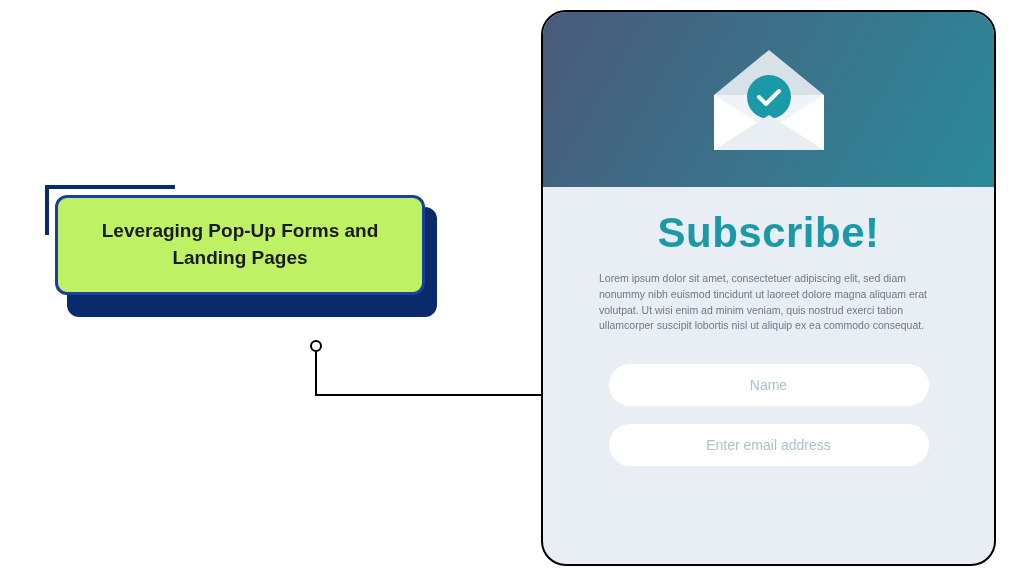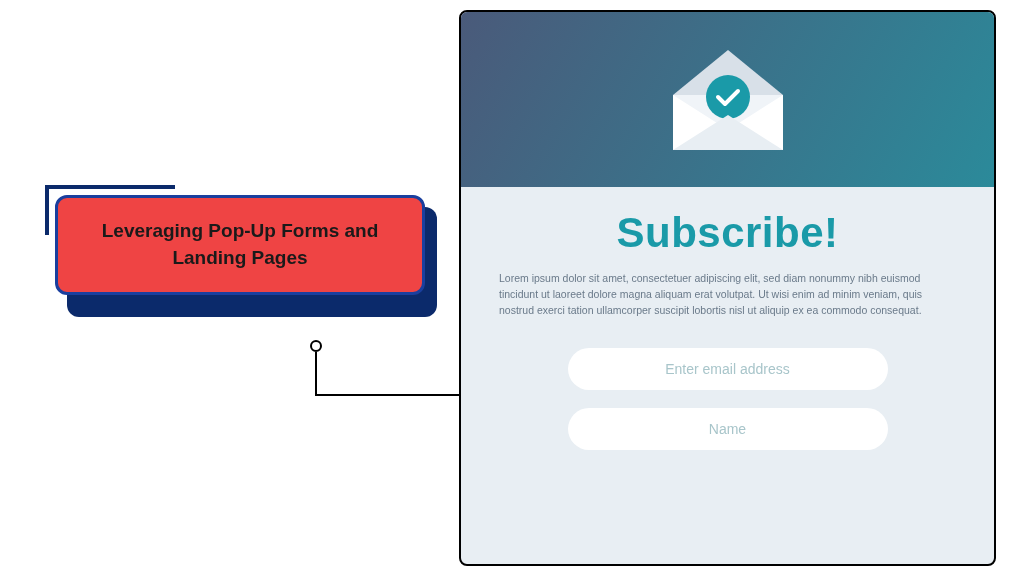--- a/index.html
+++ b/index.html
@@ -33,21 +33,21 @@
       top: 12px;
       width: 370px;
       height: 110px;
       background: #0b2a6b;
       border-radius: 12px;
     }
     .title-card {
       position: relative;
       width: 370px;
       height: 100px;
-      background: #ef4444;
+      background: #bef264;
       border: 3px solid #1a3f9e;
       border-radius: 12px;
       display: flex;
       align-items: center;
       justify-content: center;
       padding: 0 22px;
     }
     .title-text {
       font-size: 19px;
       font-weight: 700;
@@ -89,24 +89,24 @@
       width: 234px;
       height: 2px;
       background: #000;
     }
     
     
     .subscribe-panel {
       position: absolute;
       right: 28px;
       top: 10px;
-      width: 537px;
+      width: 455px;
       height: 556px;
       border: 2px solid #000;
-      border-radius: 8px;
+      border-radius: 25px;
       overflow: hidden;
       background: #e8eef3;
     }
     .panel-header {
       width: 100%;
       height: 175px;
       background: linear-gradient(120deg, #4a5a7a 0%, #2b8a9a 100%);
       display: flex;
       align-items: center;
       justify-content: center;
@@ -121,21 +121,21 @@
       font-weight: 800;
       color: #1a9aa8;
       text-align: center;
       margin-top: 22px;
       letter-spacing: 0.5px;
     }
     .subscribe-desc {
       font-size: 10.5px;
       color: #6a7a8a;
       text-align: left;
-      padding: 0 38px;
+      padding: 0 56px;
       margin-top: 14px;
       line-height: 1.5;
     }
     .form-fields {
       display: flex;
       flex-direction: column;
       align-items: center;
       gap: 18px;
       margin-top: 30px;
     }
@@ -198,16 +198,16 @@
         <polygon points="15,50 70,85 15,105" fill="#ffffff"></polygon>
         <polygon points="125,50 70,85 125,105" fill="#ffffff"></polygon>
 
         <polygon points="15,105 70,70 125,105" fill="#e8eef3"></polygon>
       </svg>
     </div>
   </div>
   <div class="subscribe-title">Subscribe!</div>
   <div class="subscribe-desc">Lorem ipsum dolor sit amet, consectetuer adipiscing elit, sed diam nonummy nibh euismod tincidunt ut laoreet dolore magna aliquam erat volutpat. Ut wisi enim ad minim veniam, quis nostrud exerci tation ullamcorper suscipit lobortis nisl ut aliquip ex ea commodo consequat.</div>
   <div class="form-fields">
+    <input class="input-field" type="text" placeholder="Name" style="">
     <input class="input-field" type="text" placeholder="Enter email address" style="">
-    <input class="input-field" type="text" placeholder="Name" style="">
   </div>
 </div>
 
 </body></html>

